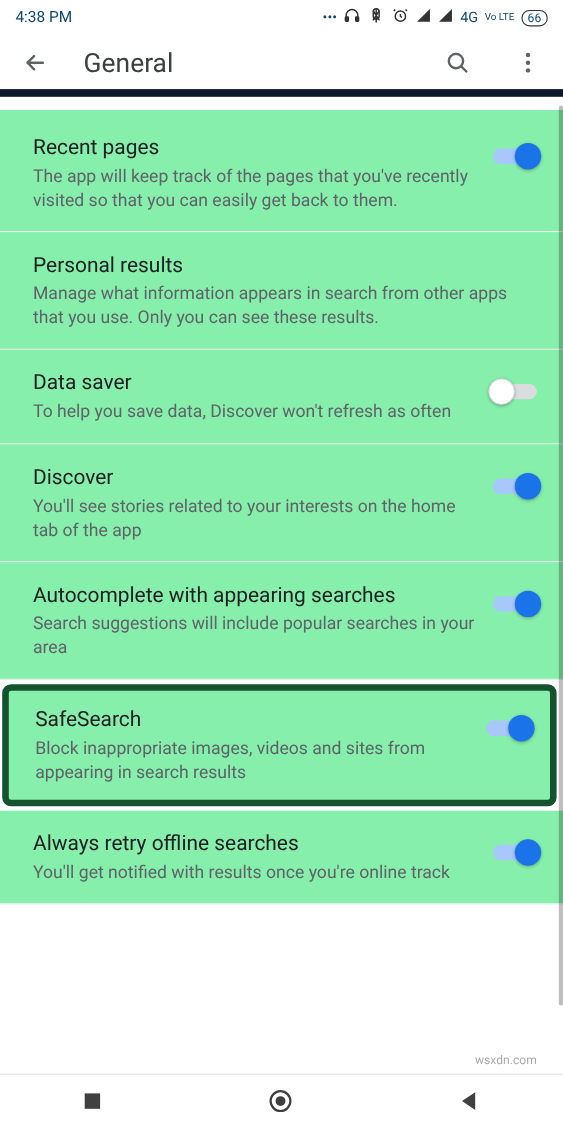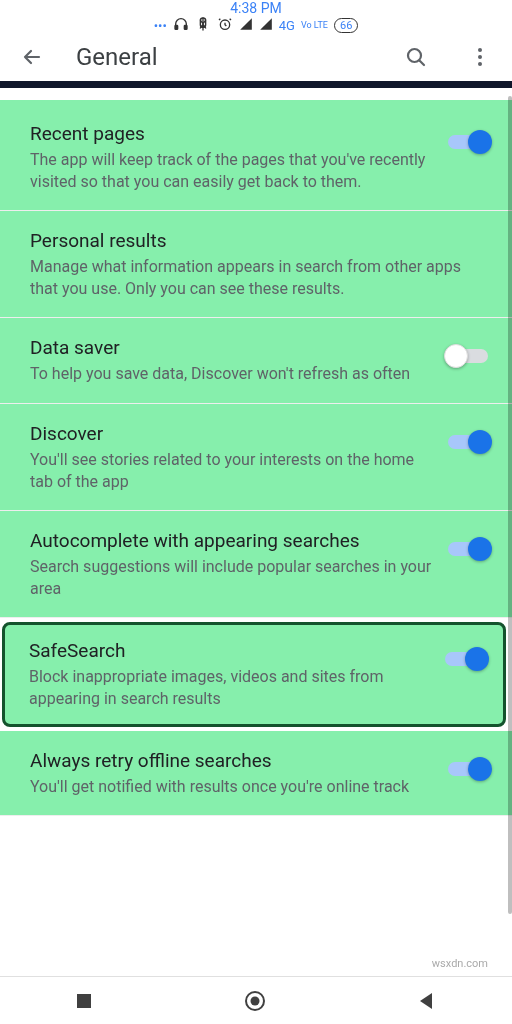--- a/index.html
+++ b/index.html
@@ -1,20 +1,20 @@
 <!DOCTYPE html>
 <html><head>
   <meta charset="utf-8">
   <style>
     * { box-sizing: border-box; margin: 0; padding: 0; }
     html, body { width: 512px; height: 1024px; font-family: Roboto, Arial, sans-serif; background: #fff; overflow: hidden; }
     body { display: flex; flex-direction: column; }
 
     
-    .status-bar { height: 32px; display: flex; align-items: center; justify-content: space-between; padding: 0 14px; font-size: 14px; color: #3b82f6; flex-direction: column; }
+    .status-bar { height: 32px; display: flex; align-items: center; justify-content: space-between; padding: 0 14px; font-size: 14px; color: #0c4a6e; }
     .status-right { display: flex; align-items: center; gap: 6px; font-size: 13px; }
 
     
     .app-bar { height: 56px; display: flex; align-items: center; padding: 0 12px; gap: 24px; border-bottom: 7px solid #0f172a; }
     .app-bar .title { font-size: 24px; color: #3c4043; flex: 1; font-weight: 400; }
     .app-bar .icon-btn { width: 40px; height: 40px; display: flex; align-items: center; justify-content: center; color: #5f6368; }
 
     
     .content { flex: 1; overflow-y: auto; padding: 12px 0 0; }
     .scroll-edge { position: absolute; right: 0; top: 96px; bottom: 110px; width: 4px; background: rgba(0,0,0,0.25); border-radius: 2px; }
@@ -30,21 +30,21 @@
     
     .toggle { width: 40px; height: 24px; position: relative; }
     .toggle .track { position: absolute; top: 5px; left: 0; right: 0; height: 14px; border-radius: 7px; }
     .toggle .thumb { position: absolute; top: 0; width: 24px; height: 24px; border-radius: 50%; box-shadow: 0 1px 3px rgba(0,0,0,0.3); }
     .toggle.on .track { background: #a8c7fa; }
     .toggle.on .thumb { right: -4px; background: #1a73e8; }
     .toggle.off .track { background: #dadce0; }
     .toggle.off .thumb { left: -4px; background: #fff; border: 1px solid #ddd; }
 
     
-    .highlighted { border: 3px solid #14532d; border-radius: 8px; margin: 4px 6px 4px 2px; padding: 14px 18px 14px 24px; }
+    .highlighted { border: 6px solid #14532d; border-radius: 8px; margin: 4px 6px 4px 2px; padding: 14px 18px 14px 24px; }
 
     
     .nav-bar { height: 48px; border-top: 1px solid #e0e0e0; display: flex; align-items: center; justify-content: space-around; }
     .nav-bar svg { display: block; }
 
     .watermark { position: absolute; bottom: 54px; right: 24px; font-size: 11px; color: #aaa; }
   </style>
 </head>
 <body>
 

